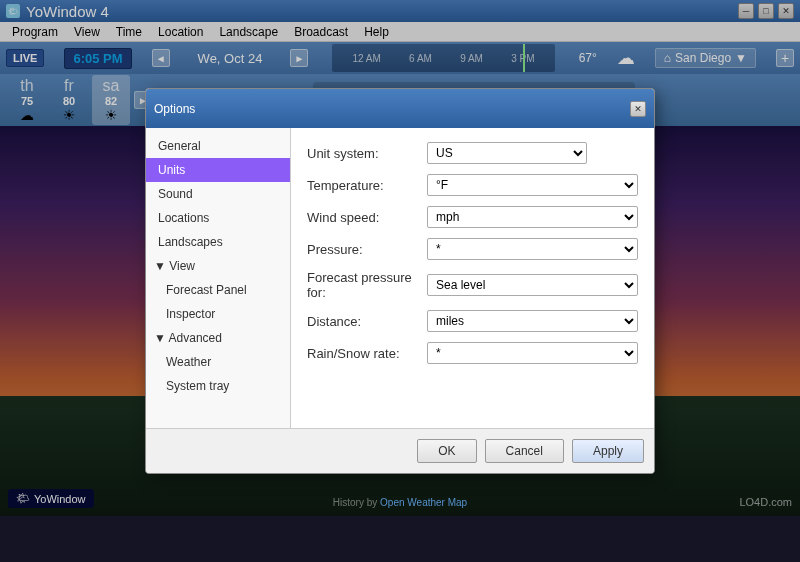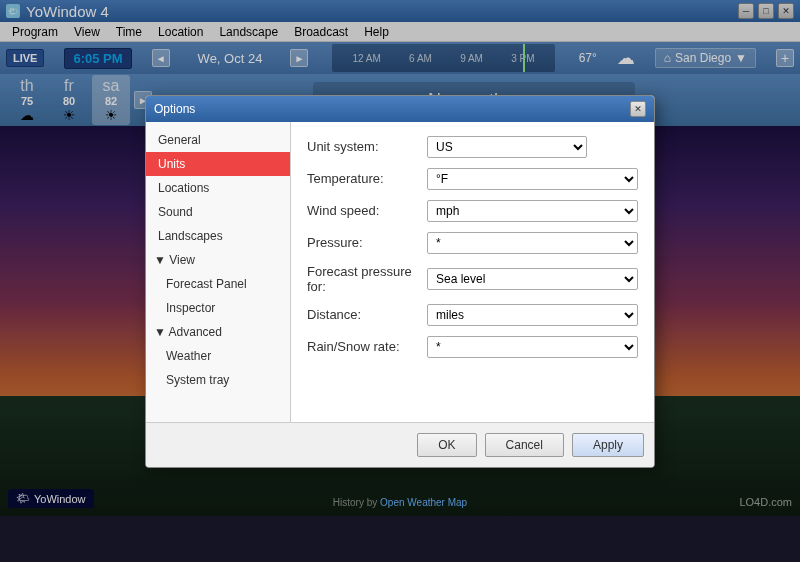--- a/index.html
+++ b/index.html
@@ -256,21 +256,21 @@
     .dialog {
       width: 510px;
       background: #f0f0f0;
       border: 1px solid #888;
       border-radius: 4px;
       box-shadow: 4px 4px 16px rgba(0,0,0,0.4);
       overflow: hidden;
     }
     .dialog-title-bar {
       background: linear-gradient(180deg, #4a7fbf, #2d5f9e);
-      height: 26px;
+      height: 39px;
       display: flex;
       align-items: center;
       justify-content: space-between;
       padding: 0 8px;
       color: white;
       font-size: 12px;
     }
     .dialog-close-btn {
       width: 16px; height: 16px;
       background: linear-gradient(180deg, #e8e8e8, #c0c0c0);
@@ -292,21 +292,21 @@
       padding: 6px 0;
       overflow-y: auto;
     }
     .sidebar-item {
       padding: 5px 12px;
       font-size: 12px;
       color: #333;
       cursor: pointer;
     }
     .sidebar-item.active {
-      background: #ef4444;
+      background: #8b5cf6;
       color: white;
     }
     .sidebar-section-header {
       padding: 5px 8px;
       font-size: 12px;
       color: #333;
       font-weight: normal;
       cursor: pointer;
       display: flex; align-items: center; gap: 3px;
     }
@@ -466,22 +466,22 @@
       <div class="dialog-title-bar">
         <span>Options</span>
         <div class="dialog-close-btn">✕</div>
       </div>
 
       <div class="dialog-body">
 
         <div class="dialog-sidebar">
           <div class="sidebar-item">General</div>
           <div class="sidebar-item active">Units</div>
+          <div class="sidebar-item">Sound</div>
           <div class="sidebar-item">Locations</div>
-          <div class="sidebar-item">Sound</div>
           <div class="sidebar-item">Landscapes</div>
           <div class="sidebar-section-header">▼ View</div>
           <div class="sidebar-sub-item">Forecast Panel</div>
           <div class="sidebar-sub-item">Inspector</div>
           <div class="sidebar-section-header">▼ Advanced</div>
           <div class="sidebar-sub-item">Weather</div>
           <div class="sidebar-sub-item">System tray</div>
         </div>
 
         <div class="dialog-content">

